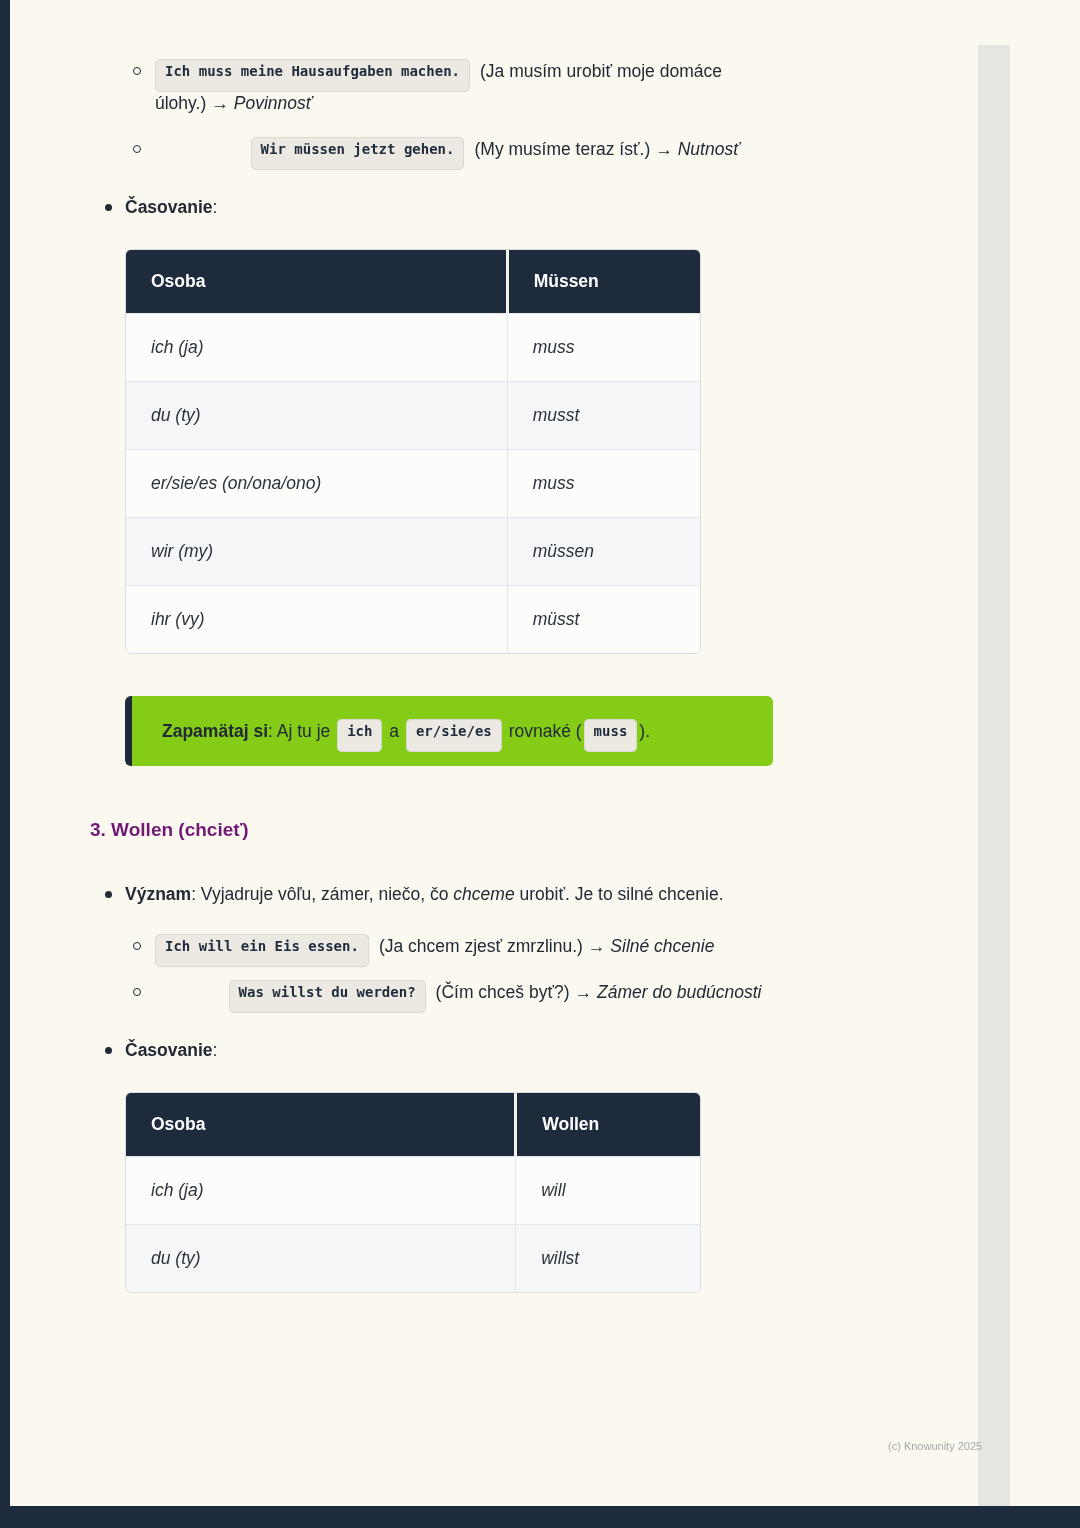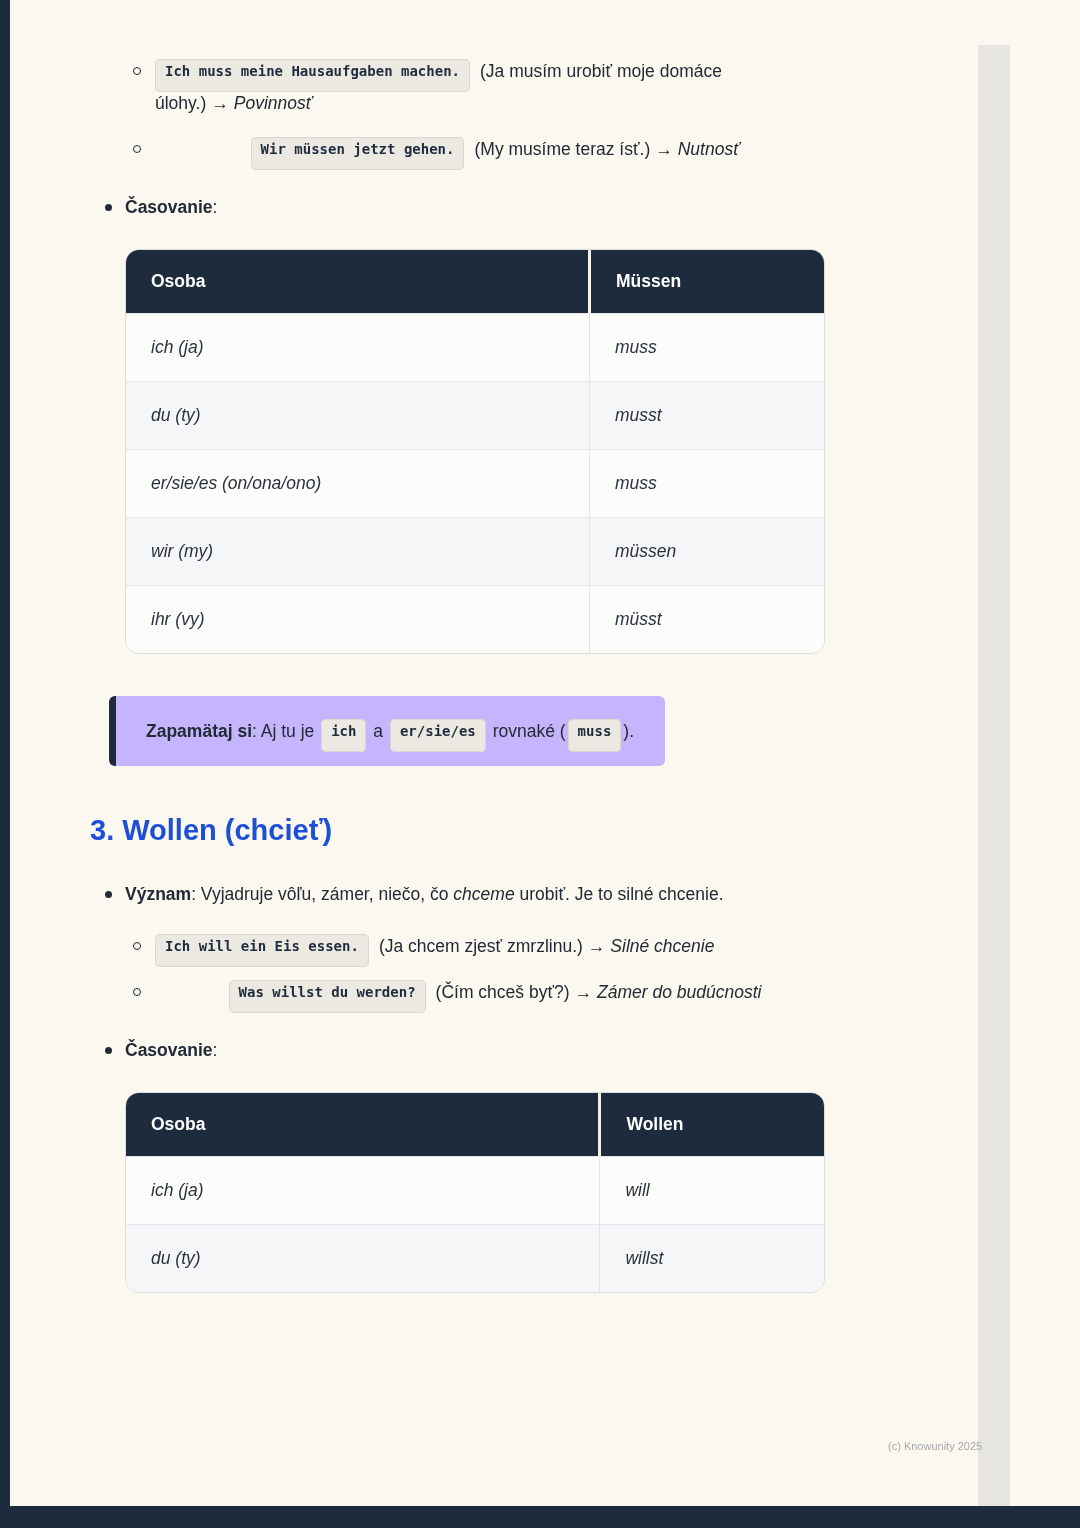--- a/index.html
+++ b/index.html
@@ -49,22 +49,22 @@
     border-radius:5px;
     padding:3px 9px 12px;
     margin-right:10px;
     white-space:nowrap;
     vertical-align:1px;
   }
   .note .chip { margin:0 2px; }
 
   
   .table-wrap {
-    width:700px; margin:26px 0 0 35px;
-    border:1px solid #d9dce0; border-radius:14px;
+    width:576px; margin:26px 0 0 35px;
+    border:1px solid #d9dce0; border-radius:6px;
     overflow:hidden; background:#fcfcfb;
   }
   table { width:100%; border-collapse:collapse; }
   th {
     background:#1e2b3c; color:#ffffff; text-align:left;
     font-size:17.5px; font-weight:bold; padding:21px 25px;
   }
   th.col-verb { border-left:3px solid #f2f1ec; }
   td {
     font-size:17.5px; color:#2a333d; padding:23px 25px;
@@ -72,29 +72,29 @@
     font-style:italic;
   }
   td.col-verb { border-left:1px solid #e3e6e9; }
   tbody tr:nth-child(odd)  { background:#fcfcfb; }
   tbody tr:nth-child(even) { background:#f5f6f8; }
   .t1 .col-person { width:66.4%; }
   .t2 .col-person { width:67.9%; }
 
   
   .note {
-    width:556px; margin:42px 0 0 19px;
-    background:#c4b5fd; border-left:7px solid #1e2b3c;
+    width:648px; margin:42px 0 0 35px;
+    background:#84cc16; border-left:7px solid #1e2b3c;
     border-radius:6px; padding:19px 30px;
     font-size:17.5px; line-height:32px;
   }
 
   h2.section-heading {
     margin:46px 0 0 0;
-    font-size:29px; font-weight:bold; color:#1d4ed8;
+    font-size:19px; font-weight:bold; color:#701a75;
     line-height:36px;
   }
 
   .justify { text-align:justify; }
   .mt-main { margin-top:26px; }
   .mt-meaning { margin-top:30px; }
   .mt-sublist { margin-top:20px; }
 </style>
 </head>
 <body>

